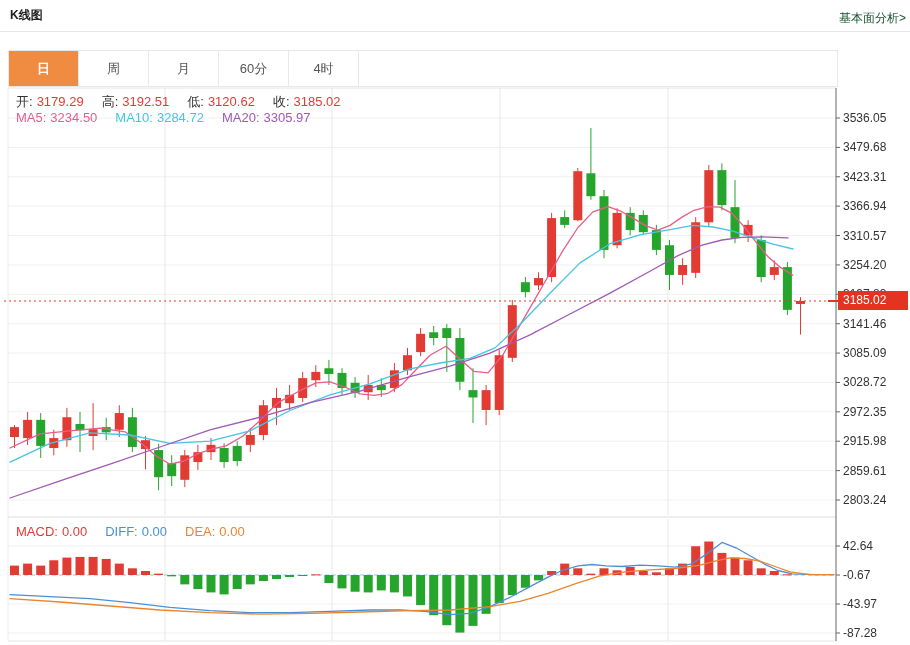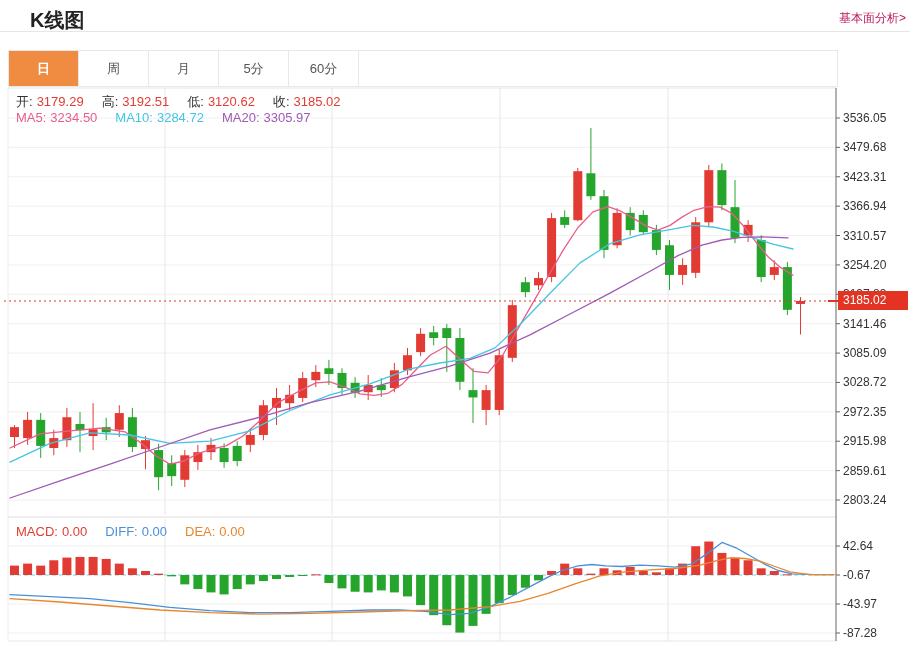--- a/index.html
+++ b/index.html
@@ -1,19 +1,19 @@
 <!DOCTYPE html>
 <html><head>
 <meta charset="utf-8">
 <style>
   html,body{margin:0;padding:0;background:#fff;}
   .page{position:relative;width:910px;height:645px;overflow:hidden;background:#fff;
         font-family:"Liberation Sans","DejaVu Sans",sans-serif;}
-  .hdr-title{position:absolute;left:10px;top:7px;font-size:20px;font-weight:bold;color:#222;margin-left:20px;}
-  .hdr-link{position:absolute;right:4px;top:10px;font-size:12px;color:#be185d;cursor:pointer;}
+  .hdr-title{position:absolute;left:10px;top:7px;font-size:12px;font-weight:bold;color:#222;}
+  .hdr-link{position:absolute;right:4px;top:10px;font-size:12px;color:#14532d;cursor:pointer;}
   .hdr-divider{position:absolute;left:0;top:31px;width:910px;height:1px;background:#e6e6e6;}
   .tabs{position:absolute;left:8px;top:50px;width:830px;height:37px;display:flex;
         border:1px solid #e8e8e8;box-sizing:border-box;}
   .tab{width:70px;height:100%;display:flex;align-items:center;justify-content:center;
        font-size:13px;color:#555;border-right:1px solid #e8e8e8;cursor:pointer;box-sizing:border-box;background:#fff;}
   .tab.active{background:#ef8c42;color:#fff;font-weight:bold;}
   .tab-filler{flex:1;}
   .inforow{position:absolute;left:16px;font-size:13px;white-space:nowrap;z-index:3;}
   .inforow span{margin-right:4px;}
   .inforow .it{margin-right:14px;}
@@ -26,22 +26,22 @@
 
 <div class="page">
   <div class="hdr-title">K线图</div>
   <div class="hdr-link">基本面分析&gt;</div>
   <div class="hdr-divider"></div>
 
   <div class="tabs" id="tabs">
       <div class="tab active">日</div>
       <div class="tab">周</div>
       <div class="tab">月</div>
-      <div class="tab">5分</div>
       <div class="tab">60分</div>
+      <div class="tab">4时</div>
       <div class="tab-filler"></div>
     </div>
 
   <div class="inforow" id="ohlc-row" style="top:93px;"><span class="it"><span style="color: rgb(51, 51, 51);">开:</span><span style="color: rgb(226, 59, 51);">3179.29</span></span><span class="it"><span style="color: rgb(51, 51, 51);">高:</span><span style="color: rgb(226, 59, 51);">3192.51</span></span><span class="it"><span style="color: rgb(51, 51, 51);">低:</span><span style="color: rgb(226, 59, 51);">3120.62</span></span><span class="it"><span style="color: rgb(51, 51, 51);">收:</span><span style="color: rgb(226, 59, 51);">3185.02</span></span></div>
   <div class="inforow" id="ma-row" style="top:110px;"><span class="it"><span style="color: rgb(232, 93, 138);">MA5:</span><span style="color: rgb(232, 93, 138);">3234.50</span></span><span class="it"><span style="color: rgb(69, 197, 227);">MA10:</span><span style="color: rgb(69, 197, 227);">3284.72</span></span><span class="it"><span style="color: rgb(160, 90, 180);">MA20:</span><span style="color: rgb(160, 90, 180);">3305.97</span></span></div>
   <div class="inforow" id="macd-row" style="top:524px;"><span class="it"><span style="color: rgb(226, 59, 51);">MACD:</span><span style="color: rgb(226, 59, 51);">0.00</span></span><span class="it"><span style="color: rgb(74, 144, 217);">DIFF:</span><span style="color: rgb(74, 144, 217);">0.00</span></span><span class="it"><span style="color: rgb(232, 134, 46);">DEA:</span><span style="color: rgb(232, 134, 46);">0.00</span></span></div>
 
   <svg id="chart" width="910" height="645">
       <line x1="8" y1="118" x2="836" y2="118" stroke="#f0f0f0" stroke-width="1"></line>
       <line x1="8" y1="147.38461538461556" x2="836" y2="147.38461538461556" stroke="#f0f0f0" stroke-width="1"></line>

